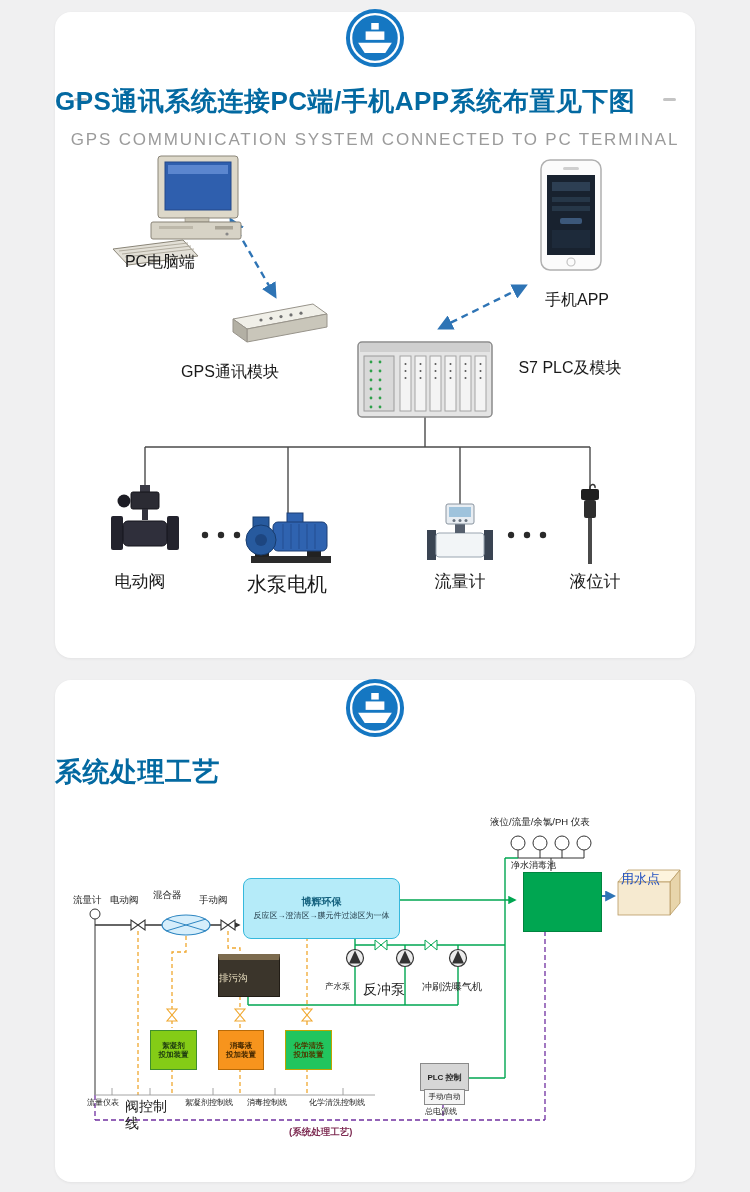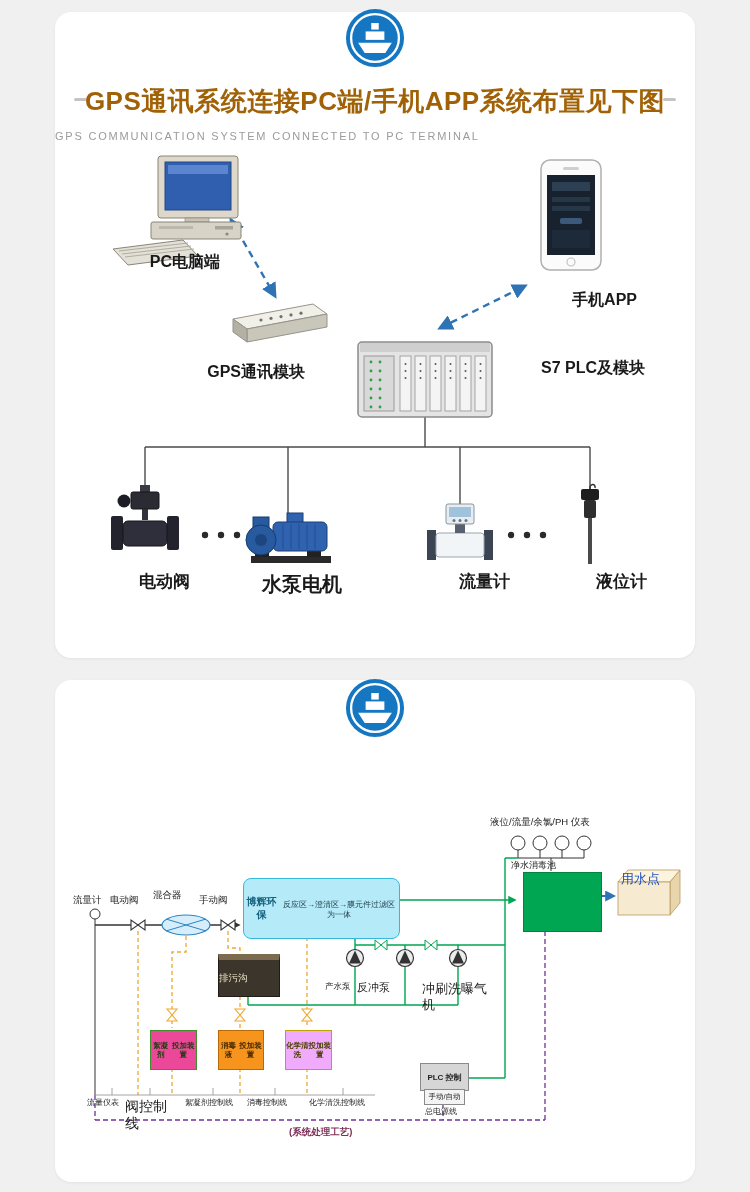--- a/index.html
+++ b/index.html
@@ -5,49 +5,49 @@
   html,body{margin:0;padding:0}
   body{width:750px;height:1192px;position:relative;background:#f0f0f1;overflow:hidden;
        font-family:"Liberation Sans","DejaVu Sans",sans-serif;}
   .card{position:absolute;left:55px;width:640px;background:#fff;border-radius:16px;
         box-shadow:0 1px 3px rgba(0,0,0,0.06)}
   #card1{top:12px;height:646px}
   #card2{top:680px;height:502px}
   .badge{position:absolute;left:290px;width:60px;height:60px;z-index:3}
   #card1 .badge{top:-4px}
   #card2 .badge{top:-2px}
-  .card-title{position:absolute;width:100%;text-align:center;font-weight:700;color:#a16207;
+  .card-title{position:absolute;width:100%;text-align:left;font-weight:700;color:#0369a1;
               font-size:26px;letter-spacing:.5px}
   #card1 .card-title{top:72px}
   #card2 .card-title{top:74px;font-size:27px}
-  .card-sub{position:absolute;width:100%;color:#9b9b9b;font-size:11px;letter-spacing:1.8px}
+  .card-sub{position:absolute;width:100%;text-align:center;color:#9b9b9b;font-size:17px;letter-spacing:1.8px}
   #card1 .card-sub{top:118px}
   #card2 .card-sub{top:115px}
   .tdash{position:absolute;top:86px;width:13px;height:3px;background:#c4c4c4;border-radius:2px}
   .dash-l{left:19px}.dash-r{right:19px}
   
   .d1{position:absolute;left:0;top:140px;width:640px;height:506px}
   .d1 > svg{position:absolute;left:0;top:0}
-  .dlabel{position:absolute;text-align:right;font-weight:700;color:#1a1a1a;line-height:1.2}
+  .dlabel{position:absolute;text-align:center;font-weight:400;color:#1a1a1a;line-height:1.2}
   
   .process{position:absolute;left:10px;top:130px;width:620px;height:365px}
   .process > svg{position:absolute;left:0;top:0}
   .plab{position:absolute;text-align:left;color:#222;line-height:1.2}
-  .pbox{position:absolute;display:flex;align-items:center;justify-content:center;
+  .pbox{position:absolute;display:flex;flex-direction:column;align-items:center;justify-content:center;
         text-align:center;line-height:1.25}
   .cyanbox{background:#b5ebf9;border:1.5px solid #35b8dc;border-radius:8px}
   .cyan1{font-size:10px;font-weight:700;color:#14617e}
   .cyan2{font-size:8px;color:#28414e;margin-top:2px}
   .tank{background:#00a651;border:1px solid #00843f}
   .drain{background:#3b352b;border:1px solid #211c15;border-top:6px solid #7c6b4e;color:#f3e8c8;
          font-size:9.5px;display:flex;align-items:center;justify-content:flex-start}
   .doser{font-size:7.5px;font-weight:700}
-  .doser1{background:#ec4899;border:1px solid #3f8f2d;color:#1e3c10}
+  .doser1{background:#84cc16;border:1px solid #3f8f2d;color:#1e3c10}
   .doser2{background:#f7941d;border:1px solid #b76a08;color:#4a2b00}
-  .doser3{background:#f0abfc;border:1px solid #bfa400;color:#4a3d00}
+  .doser3{background:#22c55e;border:1px solid #bfa400;color:#4a3d00}
   .plcbox{background:#d6d6d6;border:1px solid #8a8a8a;font-size:8px;font-weight:700;color:#222;
           display:flex;align-items:center;justify-content:center}
   .plcmode{background:#f4f4f4;border:1px solid #8a8a8a;font-size:7.5px;color:#222;
            display:flex;align-items:center;justify-content:center}
   .caption{font-weight:700;color:#7d2b52}
 </style>
 </head>
 <body>
 
 <div class="card" id="card1">
@@ -242,20 +242,21 @@
 <div class="card" id="card2">
   <div class="badge">
     <svg viewBox="0 0 64 64" width="60" height="60">
       <circle cx="32" cy="32" r="31" fill="#1577c2"></circle>
       <circle cx="32" cy="32" r="25.5" fill="none" stroke="#fff" stroke-width="2.5"></circle>
       <rect x="28" y="16" width="8" height="7" fill="#fff"></rect>
       <rect x="22" y="25" width="20" height="9" fill="#fff"></rect>
       <path d="M14,37 H50 L43,48 H21 Z" fill="#fff"></path>
     </svg>
   </div>
+  <div class="card-title">系统处理工艺</div>
 
   <div class="process">
     <svg width="620" height="365" viewBox="0 0 620 365">
       <defs>
         <marker id="arrG" viewBox="0 0 10 10" refX="8" refY="5" markerWidth="6" markerHeight="6" orient="auto">
             <path d="M0,0 L10,5 L0,10 z" fill="#00a651"></path>
           </marker>
         <marker id="arrK" viewBox="0 0 10 10" refX="8" refY="5" markerWidth="6" markerHeight="6" orient="auto">
             <path d="M0,0 L10,5 L0,10 z" fill="#333"></path>
           </marker>
@@ -355,22 +356,22 @@
     <div class="plcmode" style="position:absolute;left:359px;top:279px;width:39px;height:14px">手动/自动</div>
 
     <div class="plab" style="left:425px;top:6px;width:135px;font-size:9.5px">液位/流量/余氯/PH 仪表</div>
     <div class="plab" style="left:8px;top:84px;width:60px;font-size:9.5px">流量计</div>
     <div class="plab" style="left:45px;top:84px;width:60px;font-size:9.5px">电动阀</div>
     <div class="plab" style="left:88px;top:79px;width:60px;font-size:9.5px">混合器</div>
     <div class="plab" style="left:134px;top:84px;width:60px;font-size:9.5px">手动阀</div>
     <div class="plab" style="left:446px;top:50px;width:100px;font-size:9px">净水消毒池</div>
     <div class="plab" style="left:556px;top:61px;width:54px;font-size:13px;color:#1f4fc0;font-weight:400">用水点</div>
     <div class="plab" style="left:260px;top:171px;width:60px;font-size:8.5px">产水泵</div>
-    <div class="plab" style="left:292px;top:171px;width:60px;font-size:11px">反冲泵</div>
-    <div class="plab" style="left:357px;top:171px;width:76px;font-size:13px">冲刷洗曝气机</div>
+    <div class="plab" style="left:298px;top:171px;width:60px;font-size:14px">反冲泵</div>
+    <div class="plab" style="left:357px;top:171px;width:76px;font-size:10px">冲刷洗曝气机</div>
     <div class="plab" style="left:22px;top:288px;width:50px;font-size:8px">流量仪表</div>
     <div class="plab" style="left:60px;top:288px;width:50px;font-size:14px">阀控制线</div>
     <div class="plab" style="left:120px;top:288px;width:56px;font-size:8px">絮凝剂控制线</div>
     <div class="plab" style="left:182px;top:288px;width:56px;font-size:8px">消毒控制线</div>
     <div class="plab" style="left:244px;top:288px;width:68px;font-size:8px">化学清洗控制线</div>
     <div class="plab" style="left:360px;top:297px;width:54px;font-size:8px">总电源线</div>
     <div class="plab caption" style="left:224px;top:316px;width:120px;font-size:9.5px">(系统处理工艺)</div>
   </div>
 </div>
 

